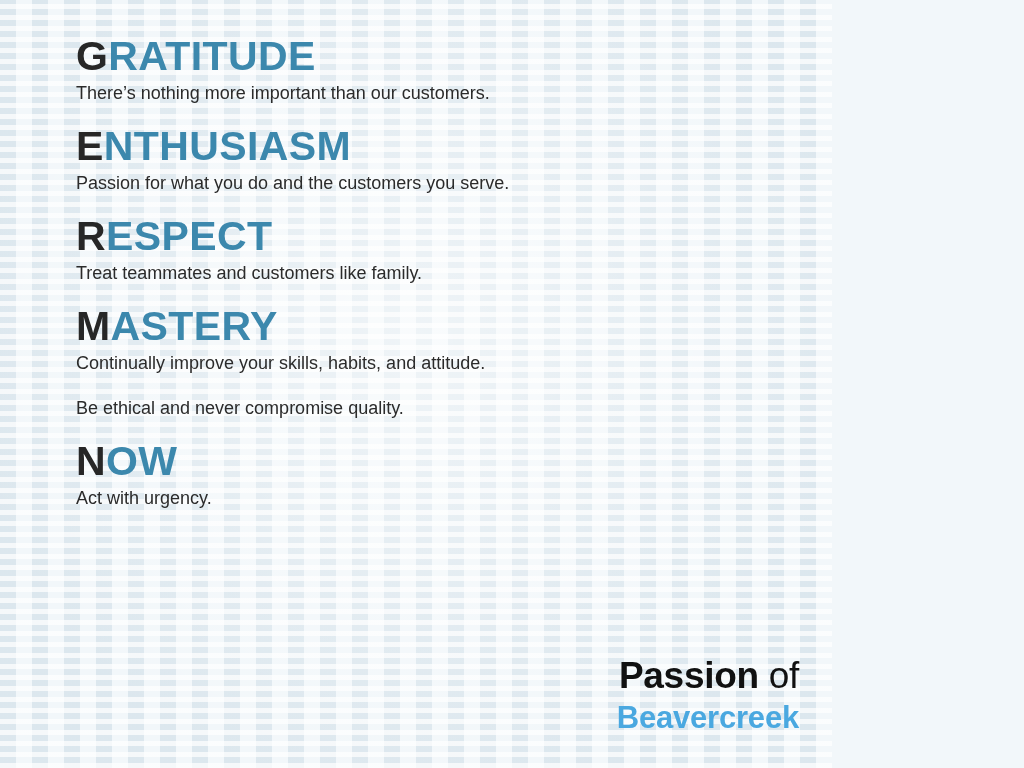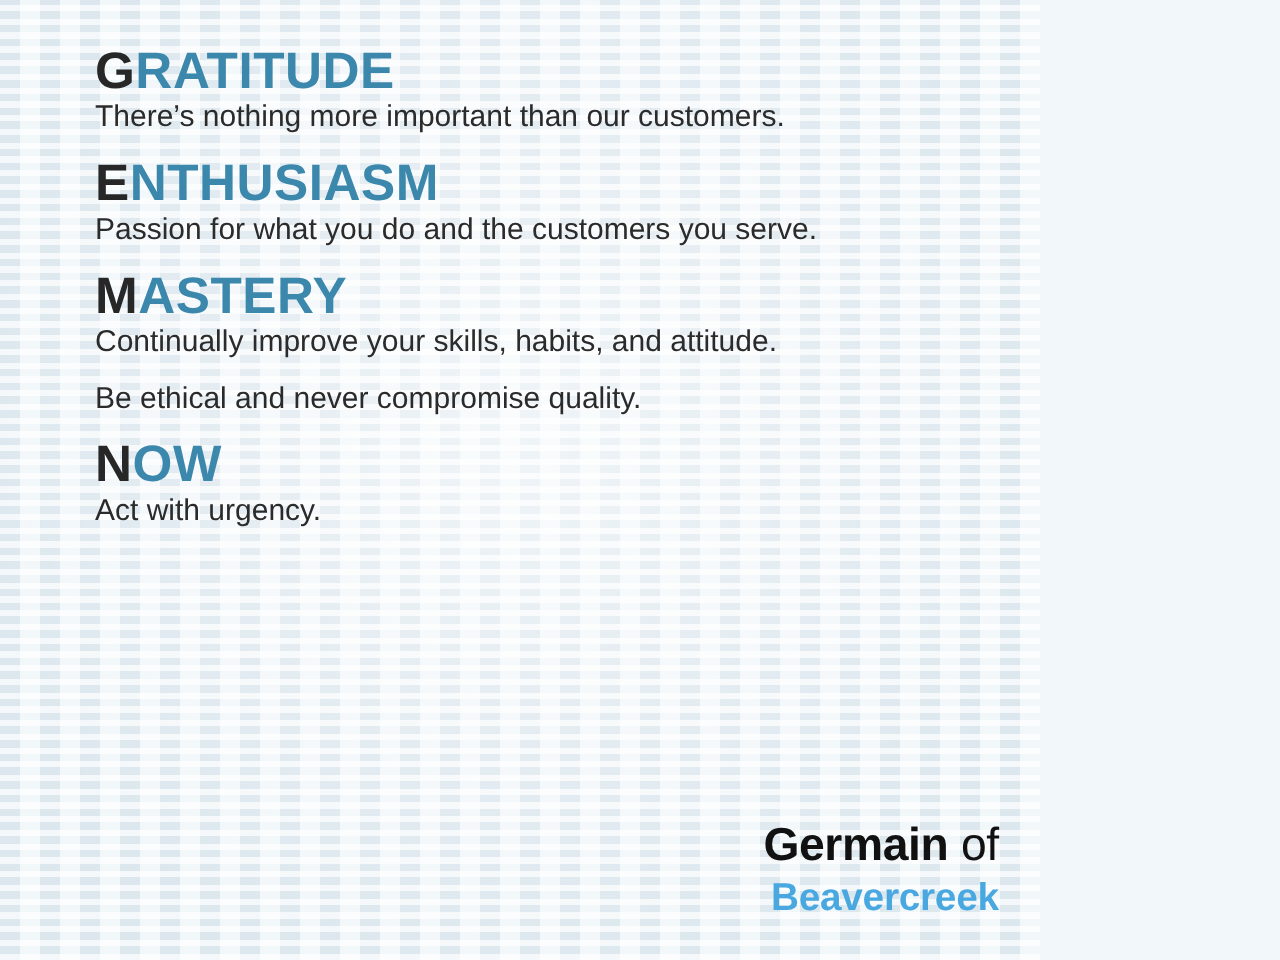--- a/index.html
+++ b/index.html
@@ -77,21 +77,21 @@
   .value-heading .initial {
     color: #272727;
   }
   .value-heading .rest {
     color: #3c88ad;
   }
 
   .value-desc {
     font-family: "Liberation Sans", sans-serif;
     font-weight: 400;
-    font-size: 24px;
+    font-size: 18px;
     line-height: 29px;
     color: #2b2b2b;
     margin: 0;
     white-space: nowrap;
   }
 
   
   #brand-logo {
     position: absolute;
     right: 33px;
@@ -136,36 +136,40 @@
     <div class="value-block">
       <div class="value-heading"><span class="initial">G</span><span class="rest">RATITUDE</span></div>
       <p class="value-desc">There’s nothing more important than our customers.</p>
     </div>
 
     <div class="value-block">
       <div class="value-heading"><span class="initial">E</span><span class="rest">NTHUSIASM</span></div>
       <p class="value-desc">Passion for what you do and the customers you serve.</p>
     </div>
 
+    <div class="value-block">
+      <div class="value-heading"><span class="initial">R</span><span class="rest">ESPECT</span></div>
+      <p class="value-desc">Treat teammates and customers like family.</p>
+    </div>
 
     <div class="value-block">
       <div class="value-heading"><span class="initial">M</span><span class="rest">ASTERY</span></div>
       <p class="value-desc">Continually improve your skills, habits, and attitude.</p>
     </div>
 
 
     <div class="value-block">
       <p class="value-desc">Be ethical and never compromise quality.</p>
     </div>
 
     <div class="value-block">
       <div class="value-heading"><span class="initial">N</span><span class="rest">OW</span></div>
       <p class="value-desc">Act with urgency.</p>
     </div>
 
   </div>
 
   <div id="brand-logo">
-    <div id="brand-line-1"><span class="brand-strong">Germain</span><span class="brand-light"> of</span></div>
+    <div id="brand-line-1"><span class="brand-strong">Passion</span><span class="brand-light"> of</span></div>
     <div id="brand-line-2">Beavercreek</div>
   </div>
 
 </div>
 
 </body></html>

